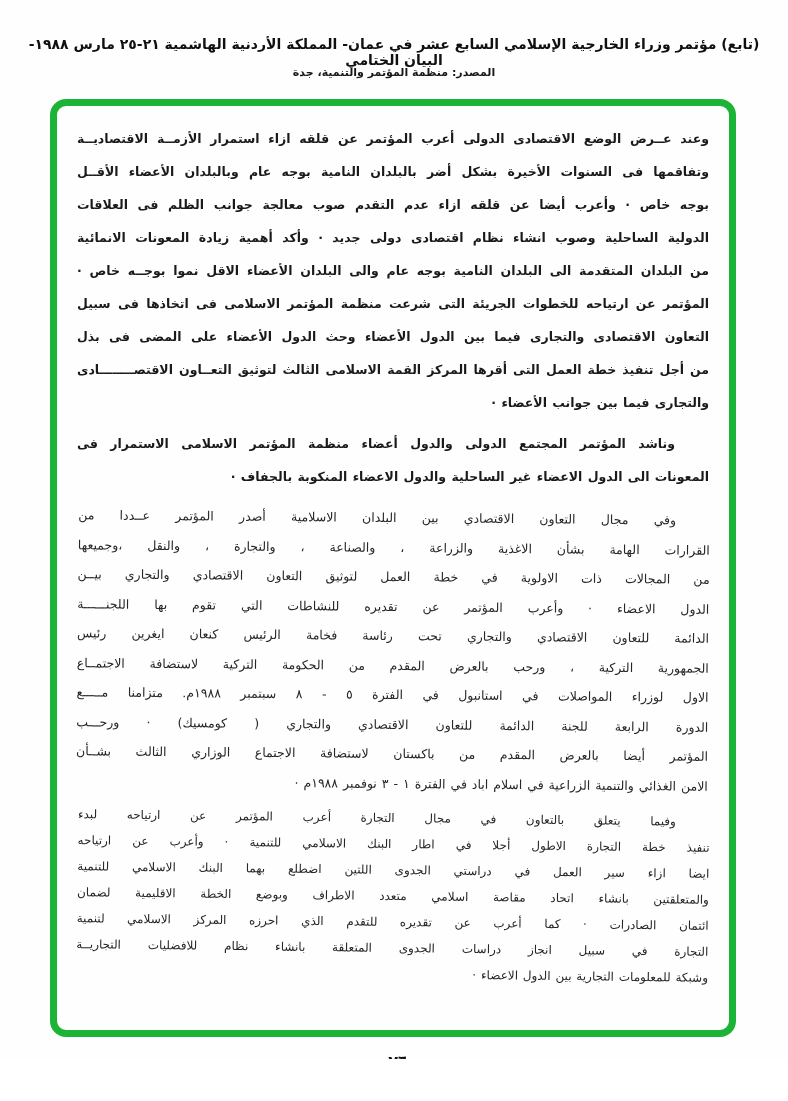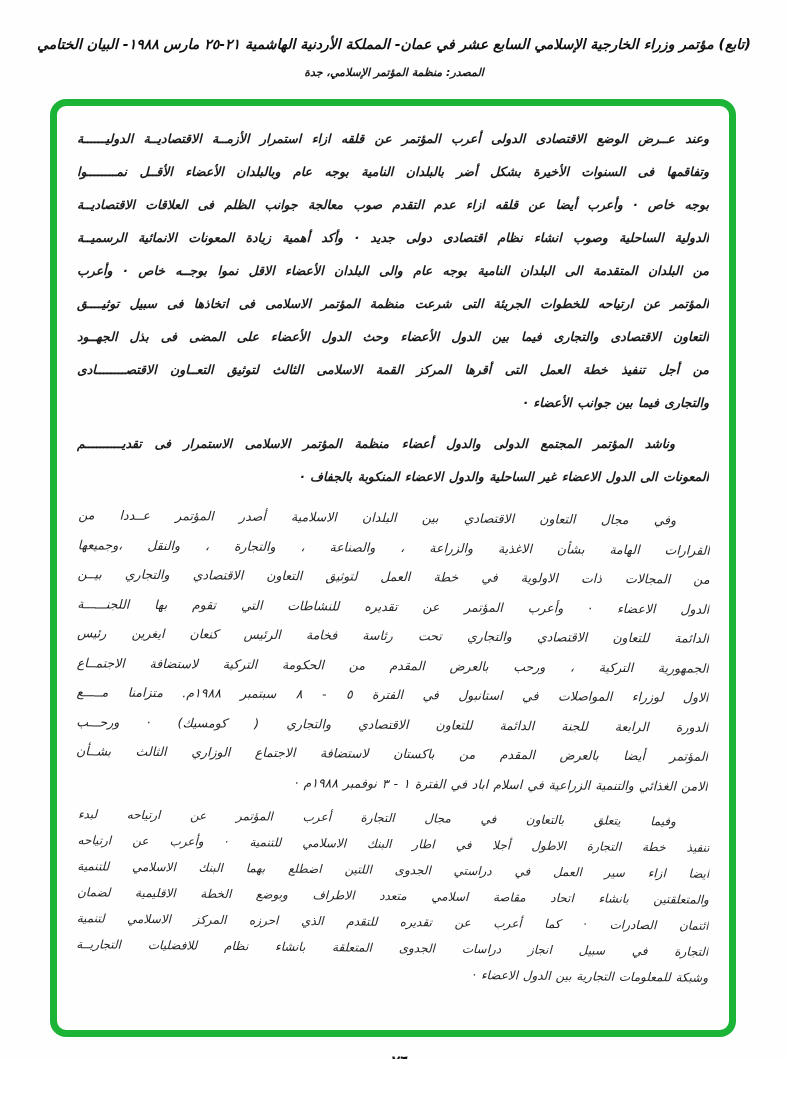--- a/index.html
+++ b/index.html
@@ -2,21 +2,21 @@
 <html lang="ar" style="--green: #1bb437; --ink: #1d1d1d;"><head>
 <meta charset="utf-8">
 <style>
   :root { --green:#1bb437; --ink:#1d1d1d; }
   * { box-sizing: border-box; }
   html,body { margin:0; padding:0; }
   body {
     width:788px; height:1101px; background:#ffffff;
     font-family:"DejaVu Sans", sans-serif;
   }
-  .page { position:relative; width:788px; height:1059px; background:#fefefe; overflow:hidden;font-style:italic; }
+  .page { position:relative; width:788px; height:1059px; background:#fefefe; overflow:hidden; }
 
   
   .hdr-title {
     position:absolute; top:36px; left:10px; right:10px;
     direction:rtl; text-align:center;
     font-size:14px; font-weight:bold; color:#101010;
     letter-spacing:0px;
   }
   .hdr-source {
     position:absolute; top:66px; left:10px; right:10px;
@@ -69,21 +69,21 @@
     text-align:center; direction:rtl;
     font-size:16px; font-weight:bold; color:#111;
   }
 </style>
 </head>
 <body>
 
 <div class="page">
 
   <div class="hdr-title">(تابع) مؤتمر وزراء الخارجية الإسلامي السابع عشر في عمان- المملكة الأردنية الهاشمية ٢١-٢٥ مارس ١٩٨٨- البيان الختامي</div>
-  <div class="hdr-source">المصدر: منظمة المؤتمر الإسلامي، جدة</div>
+  <div class="hdr-source">المصدر: منظمة المؤتمر والتنمية، جدة</div>
 
   <div class="green-box">
     <div class="doc">
 
       <div class="para p1">
         <div class="line">وعند عــرض الوضع الاقتصادى الدولى أعرب المؤتمر عن قلقه ازاء استمرار الأزمــة الاقتصاديــة الدوليــــــة</div>
         <div class="line">وتفاقمها فى السنوات الأخيرة بشكل أضر بالبلدان النامية بوجه عام وبالبلدان الأعضاء الأقــل نمــــــــوا</div>
         <div class="line">بوجه خاص · وأعرب أيضا عن قلقه ازاء عدم التقدم صوب معالجة جوانب الظلم فى العلاقات الاقتصاديــة</div>
         <div class="line">الدولية الساحلية وصوب انشاء نظام اقتصادى دولى جديد · وأكد أهمية زيادة المعونات الانمائية الرسميــة</div>
         <div class="line">من البلدان المتقدمة الى البلدان النامية بوجه عام والى البلدان الأعضاء الاقل نموا بوجــه خاص · وأعرب</div>

